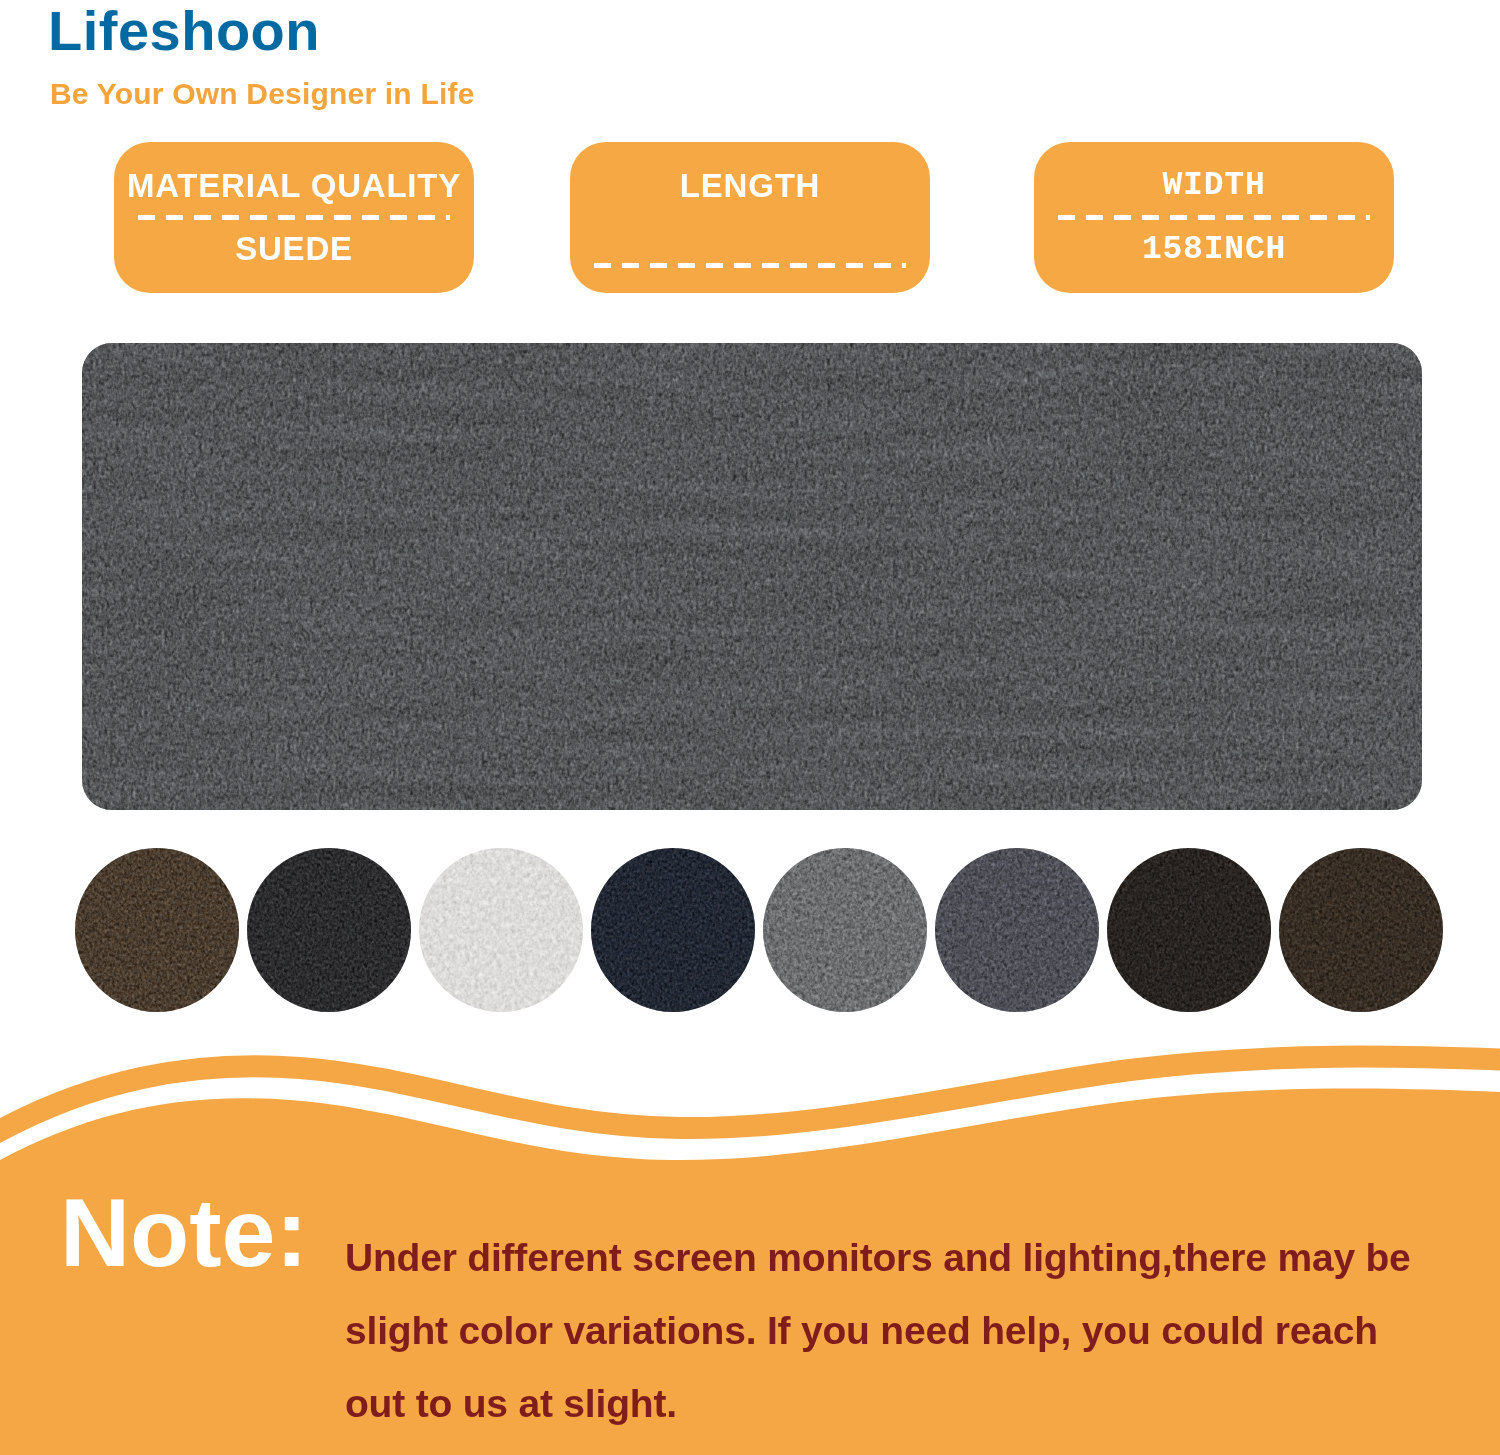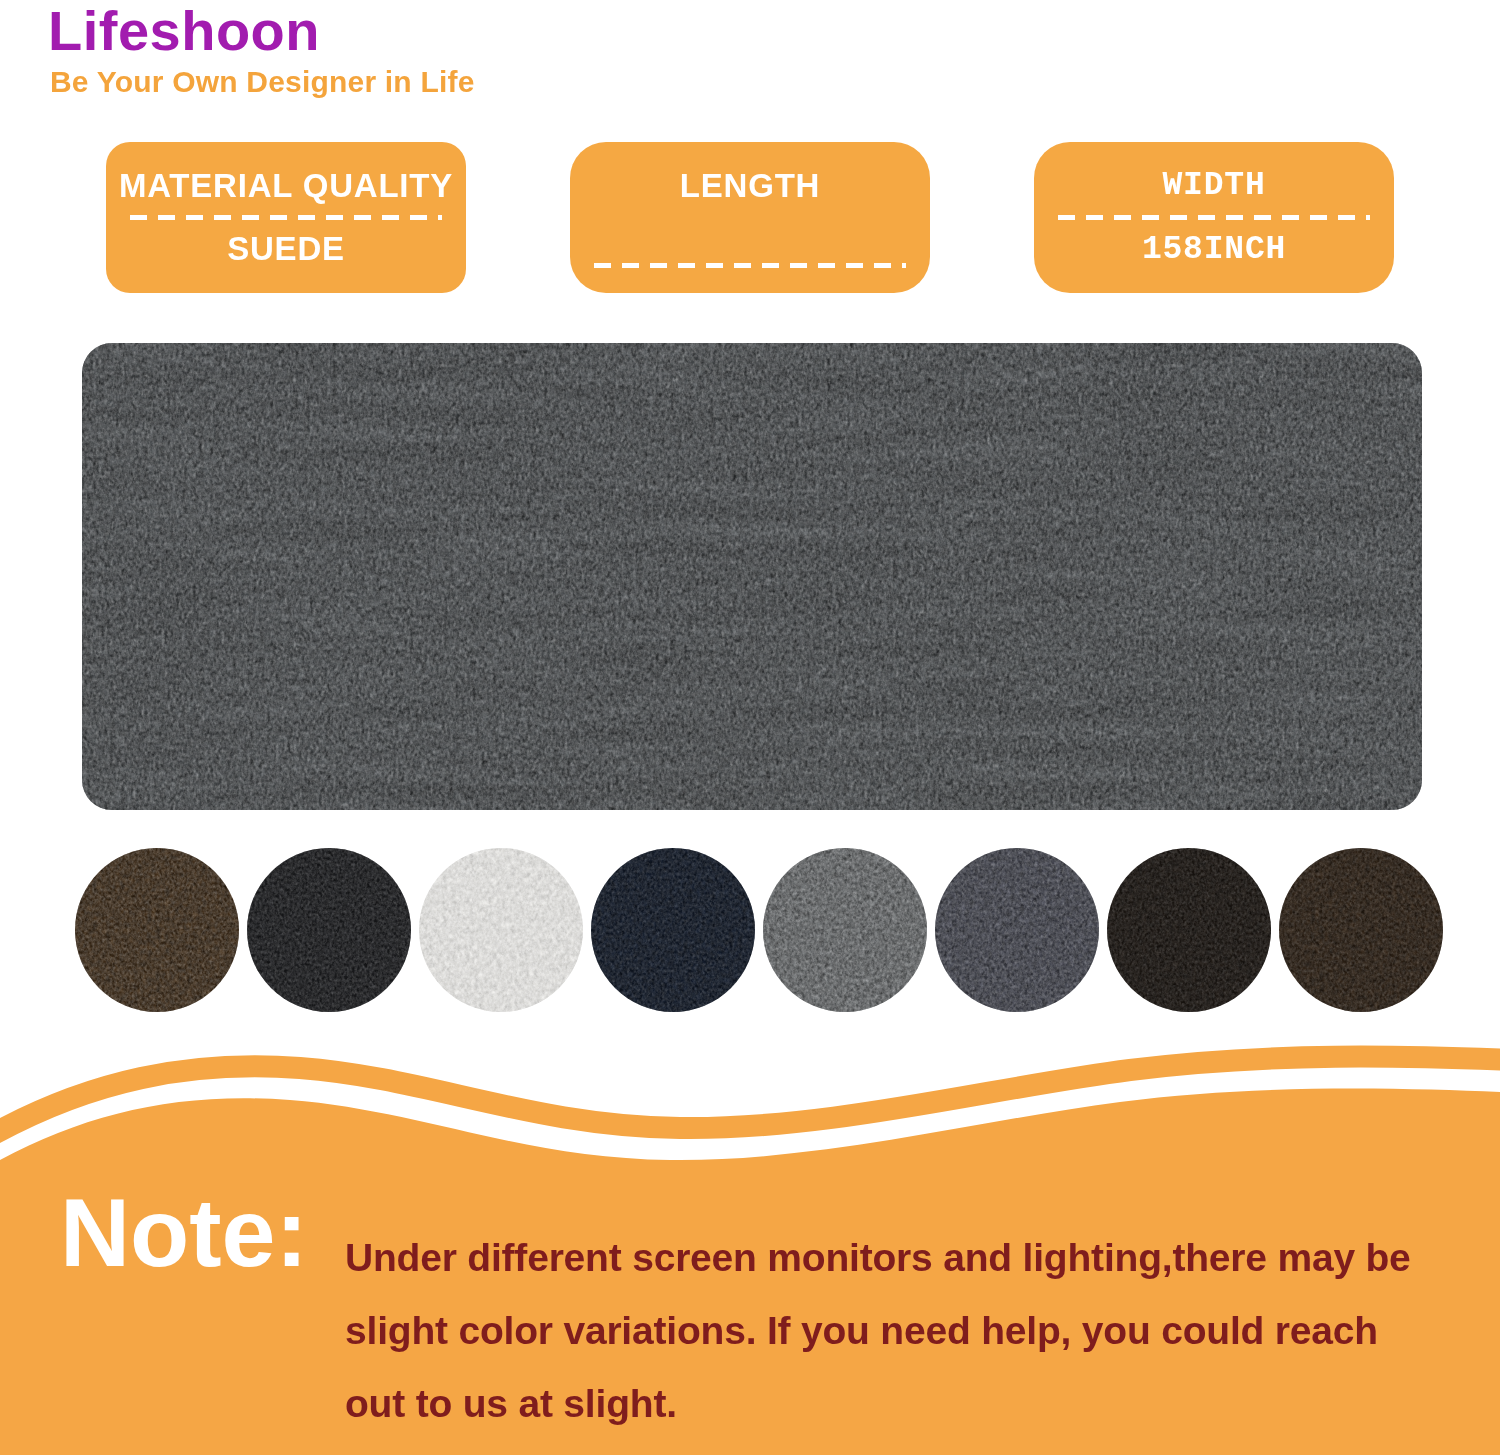--- a/index.html
+++ b/index.html
@@ -2,27 +2,27 @@
 <html><head>
 <meta charset="utf-8">
 <style>
   html,body{margin:0;padding:0;background:#ffffff;}
   body{font-family:"Liberation Sans", sans-serif;}
   #canvas{position:relative;width:1500px;height:1455px;background:#ffffff;overflow:hidden;}
 
   
   .brand{position:absolute;left:48px;top:2px;}
   .brand-name{margin:0;font-size:56px;font-weight:bold;line-height:1.05;letter-spacing:0.5px;}
-  .brand-tagline{margin:4px 0 0 2px;font-size:30px;font-weight:bold;letter-spacing:0.2px;}
+  .brand-tagline{margin:16px 0 0 2px;font-size:30px;font-weight:bold;letter-spacing:0.2px;}
 
   
   .badge{position:absolute;top:142px;width:360px;height:151px;border-radius:36px;
          display:flex;flex-direction:column;justify-content:space-between;
          padding:25px 0;box-sizing:border-box;}
-  #badge-0{left:106px;border-radius:24px;} #badge-1{left:570px;gap:32px;} #badge-2{left:1034px;}
+  #badge-0{left:114px;} #badge-1{left:570px;gap:32px;} #badge-2{left:1034px;}
   .badge-label,.badge-value{color:#ffffff;font-size:33px;font-weight:bold;text-align:center;
          letter-spacing:0.8px;white-space:nowrap;}
   .badge-dash{height:5px;width:312px;margin:0 auto;
          background:repeating-linear-gradient(90deg,#ffffff 0 17px,transparent 17px 28px);}
 
   
   .fabric-svg{position:absolute;left:82px;top:343px;width:1340px;height:467px;}
   .swatches-svg{position:absolute;left:70px;top:845px;width:1390px;height:170px;}
 
   
@@ -31,21 +31,21 @@
          color:#ffffff;line-height:1;white-space:nowrap;}
   .note-lines{position:absolute;left:345px;top:1221px;color:#7f1d1d;}
   .note-line{font-size:39px;font-weight:bold;line-height:73px;white-space:nowrap;letter-spacing:-0.2px;}
 </style>
 </head>
 <body>
 
 <div id="canvas">
 
   <div class="brand">
-    <h1 class="brand-name" style="color: #a21caf;">Lifeshoon</h1>
+    <h1 class="brand-name" style="color: #0369a1;">Lifeshoon</h1>
     <div class="brand-tagline" style="color: rgb(244, 164, 60);">Be Your Own Designer in Life</div>
   </div>
 
   <div id="badge-0" class="badge" style="background-color: rgb(245, 168, 67);">
     <div class="badge-label">MATERIAL QUALITY</div>
     <div class="badge-dash"></div>
     <div class="badge-value">SUEDE</div>
   </div>
   <div id="badge-1" class="badge" style="background-color: rgb(245, 168, 67);">
     <div class="badge-label">LENGTH</div>

